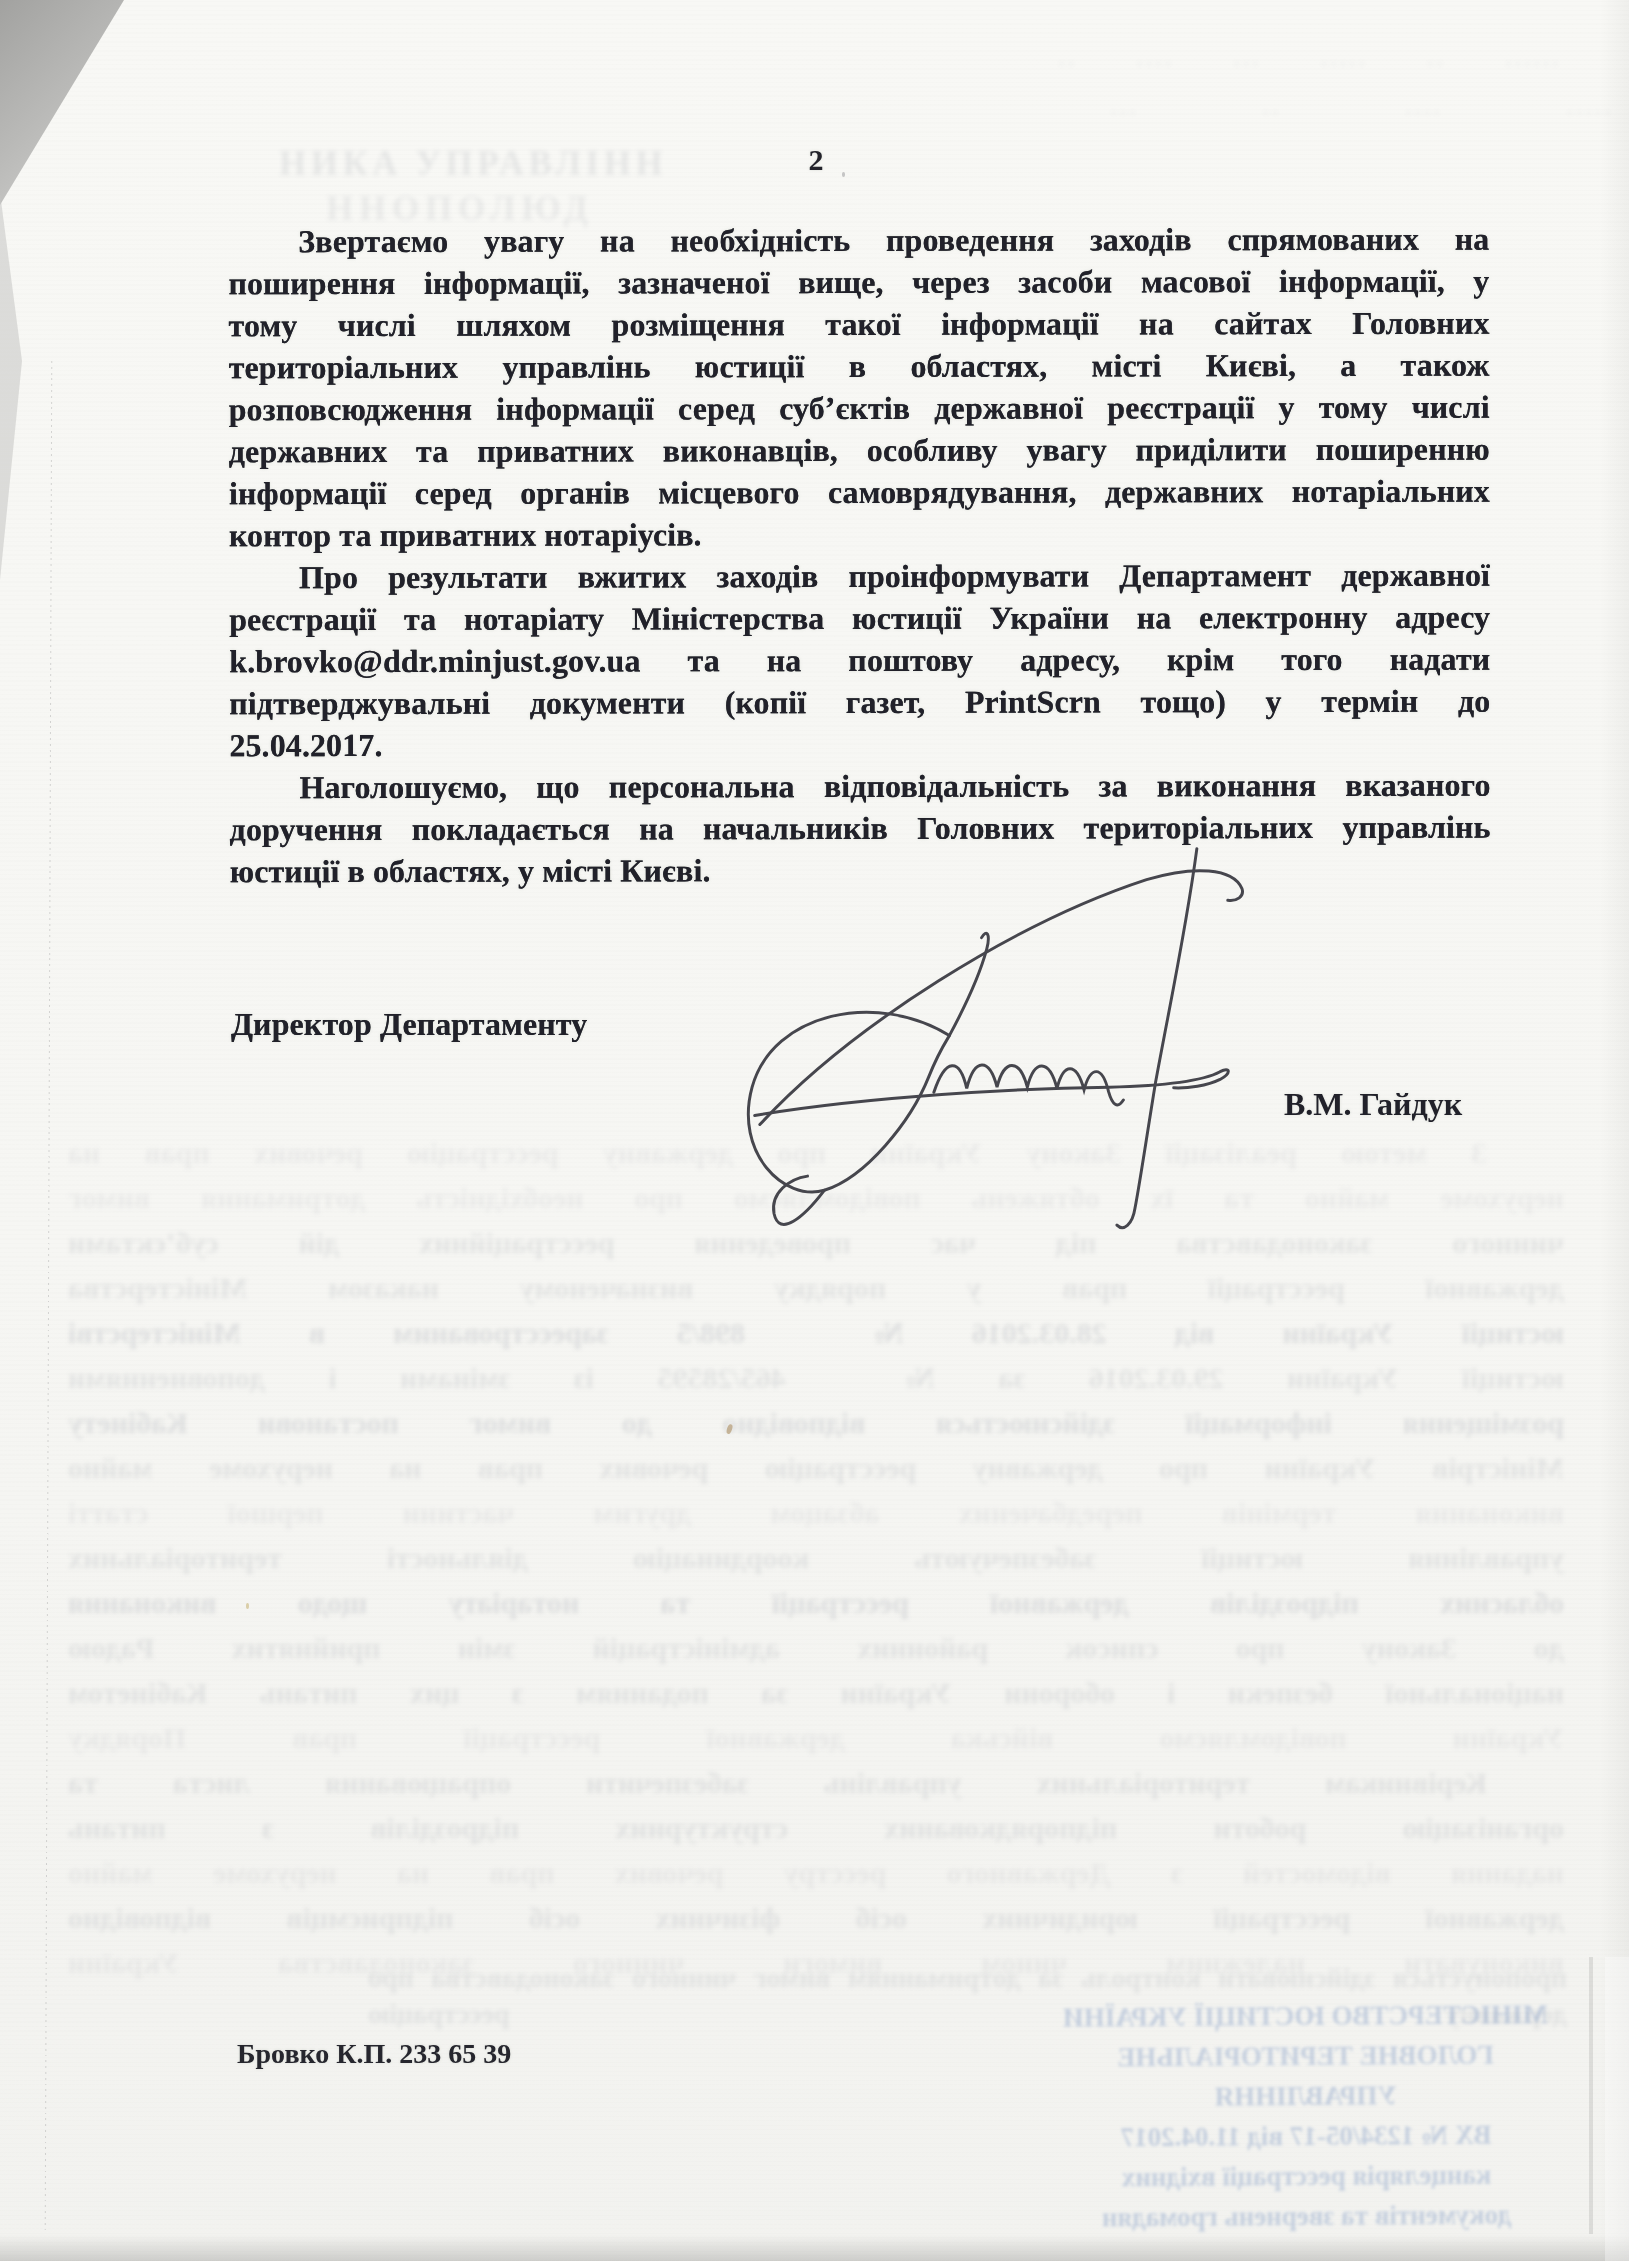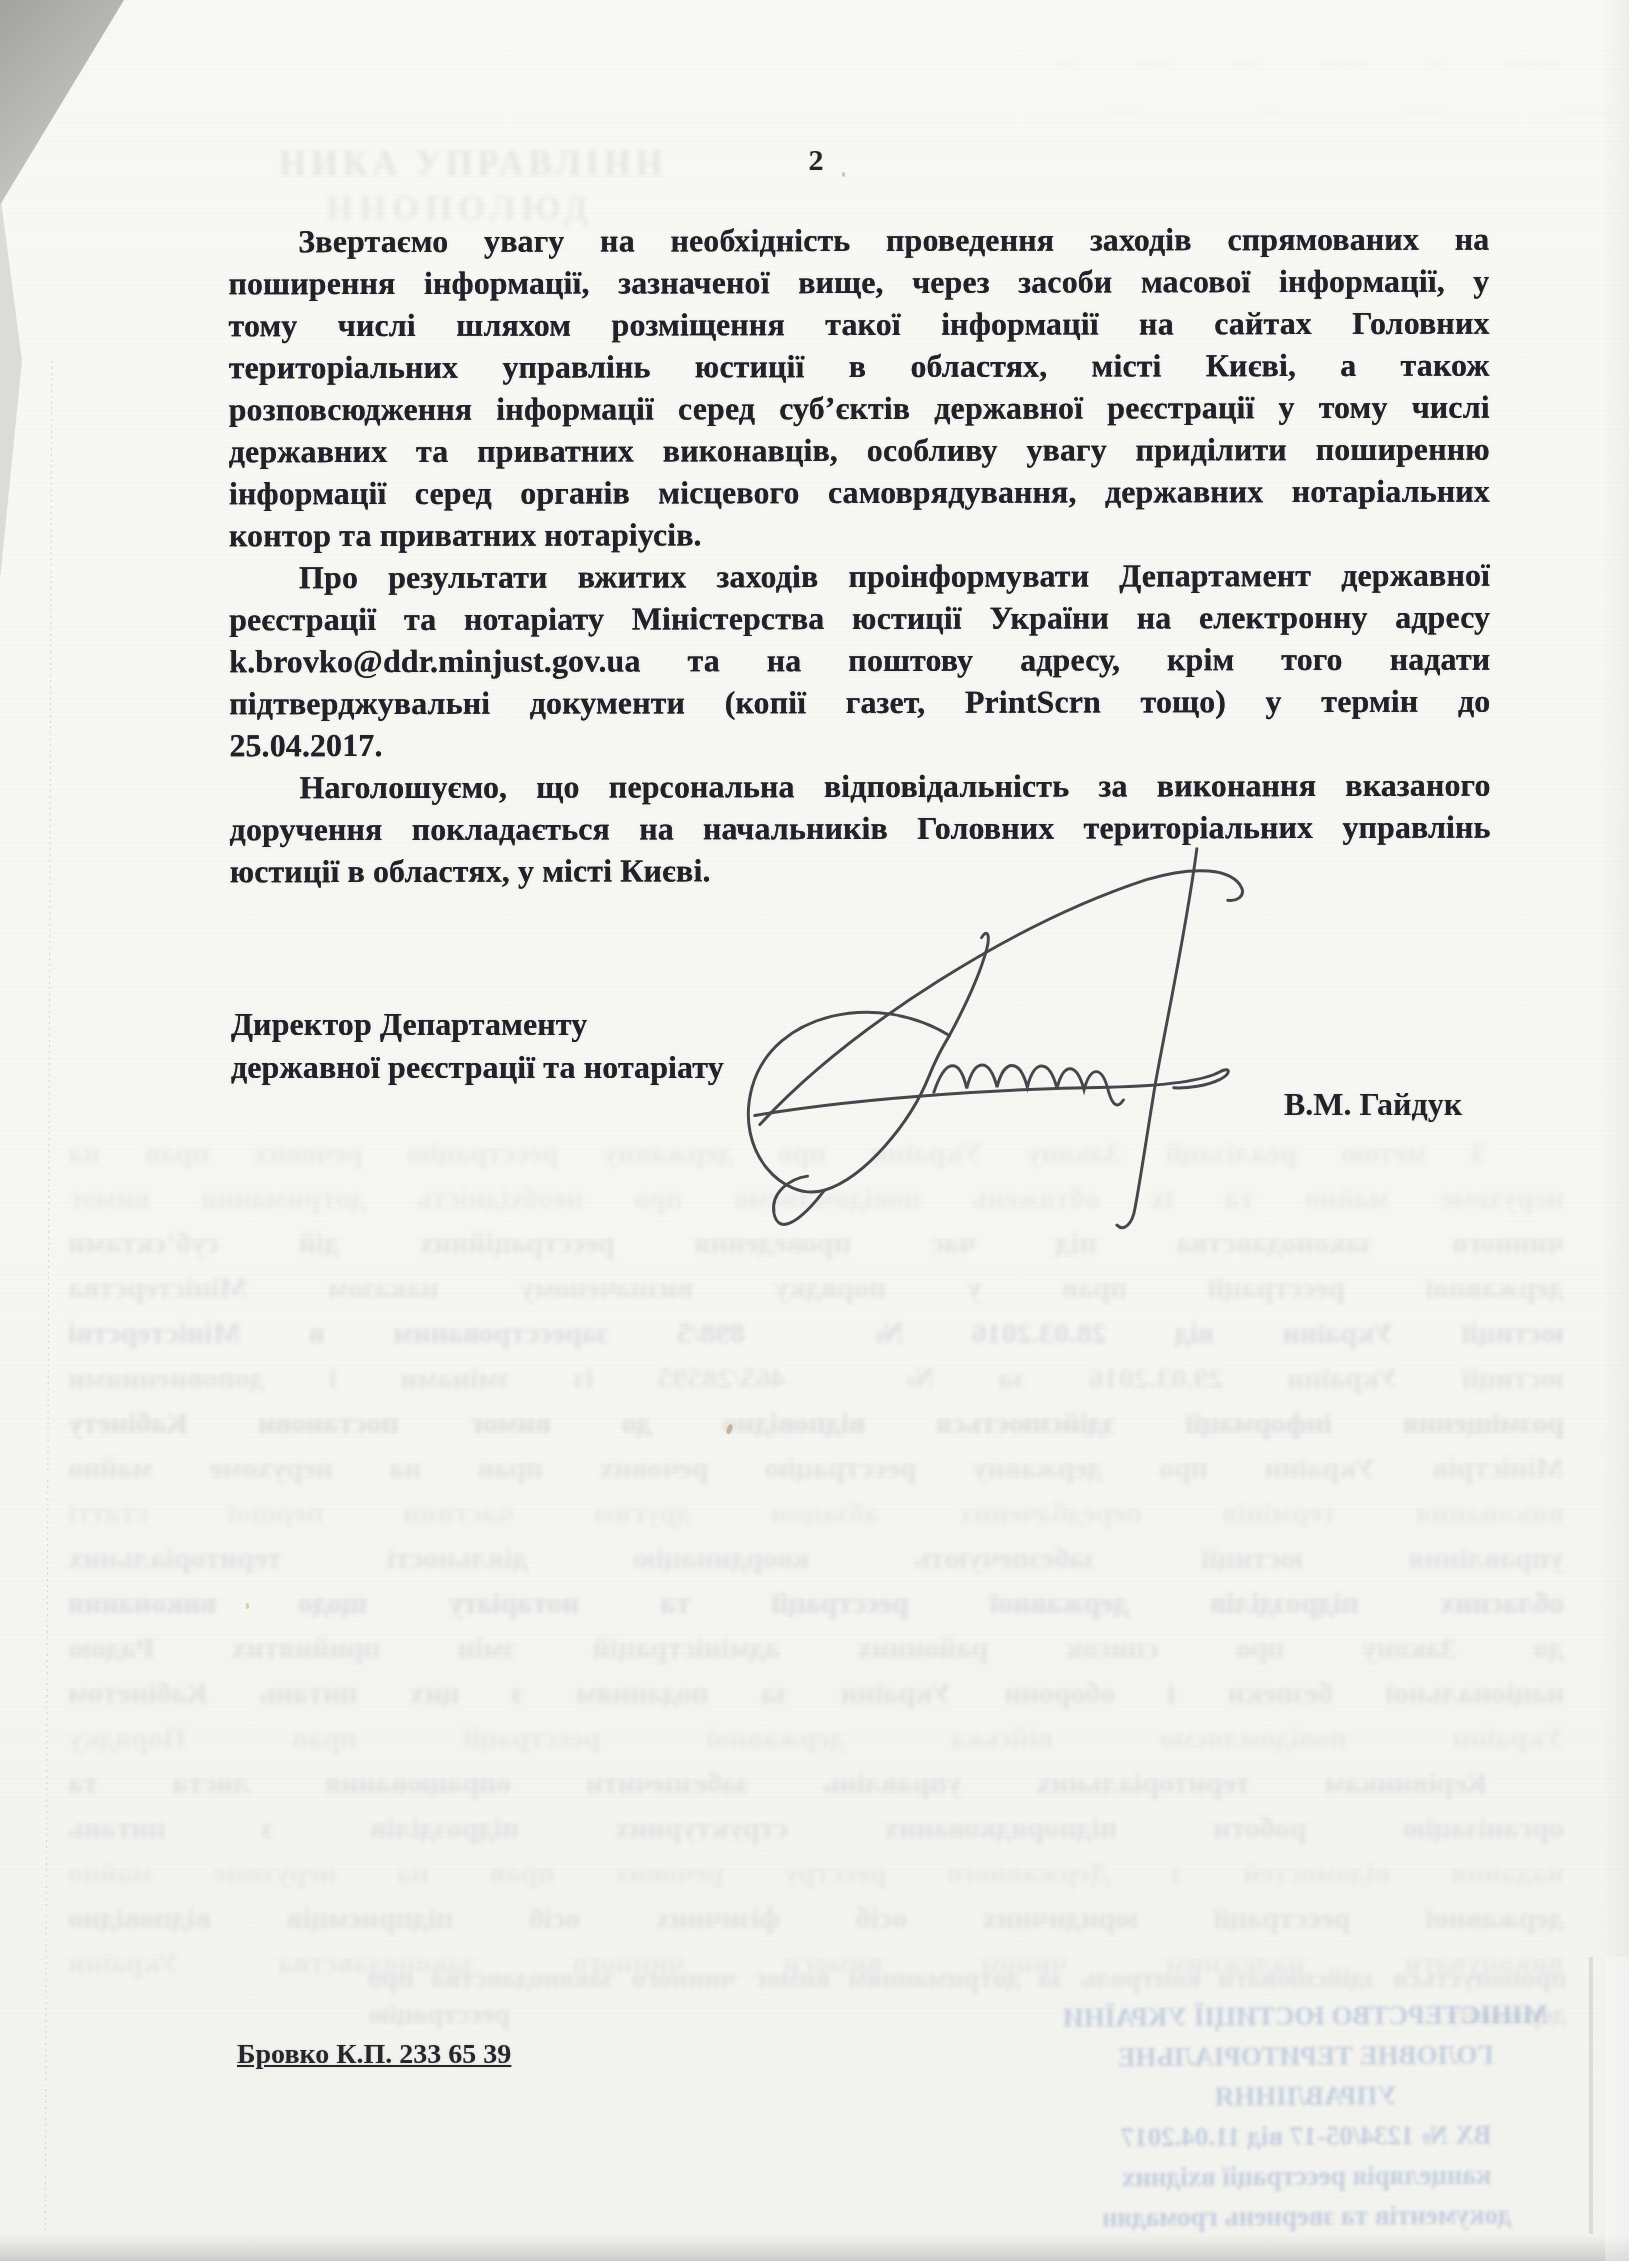--- a/index.html
+++ b/index.html
@@ -76,21 +76,20 @@
     position:absolute;left:1284px;top:1046px;width:213px;
     font:bold 32px/39px "Liberation Serif",serif;color:#21212a;
     text-shadow:0 0 3.2px rgba(135,150,130,.22);
     margin-top:39px;
   }
   .sig-svg{position:absolute;left:658px;top:811px;}
   .footer-contact{
     position:absolute;left:237px;top:2036px;width:451px;
     font:bold 28px/36px "Liberation Serif",serif;color:#26262e;
     text-shadow:0 0 2.6px rgba(130,145,125,.25);
-    text-decoration:underline;
   }
 
   
   .ghost{pointer-events:none;}
   .ghost-letterhead1{
     position:absolute;left:279px;top:143px;width:451px;
     font:bold 35px/41px "Liberation Serif",serif;color:#596070;letter-spacing:4.5px;
     opacity:.11;filter:blur(1.9px);
   }
   .ghost-letterhead2{
@@ -189,21 +188,20 @@
       <div class="doc-line">k.brovko@ddr.minjust.gov.ua та на поштову адресу, крім того надати</div>
       <div class="doc-line">підтверджувальні документи (копії газет, PrintScrn тощо) у термін до</div>
       <div class="doc-line last">25.04.2017.</div>
       <div class="doc-line indent">Наголошуємо, що персональна відповідальність за виконання вказаного</div>
       <div class="doc-line">доручення покладається на начальників Головних територіальних управлінь</div>
       <div class="doc-line last">юстиції в областях, у місті Києві.</div>
   </div>
 
   <div class="sig-title">
     <div class="doc-line">Директор Департаменту</div>
-    <div class="doc-line">державної реєстрації та нотаріату</div>
   </div>
 
   <svg class="sig-svg" width="593" height="426" viewBox="0 0 920 660" fill="none">
     <g stroke="#383840" stroke-width="4.6" stroke-linecap="round" fill="none" opacity=".92">
 
       <path d="M 158,486 C 300,332 556,172 758,106 C 832,84 892,88 906,120 C 910,132 898,140 884,138"></path>
 
       <path d="M 836,58 C 820,180 794,300 772,420 C 757,512 748,574 740,616 C 736,642 722,652 712,642"></path>
 
       <path d="M 452,348 C 340,278 178,312 146,428 C 118,530 196,606 258,588 C 322,568 392,482 420,412 C 436,372 450,352 452,348"></path>

